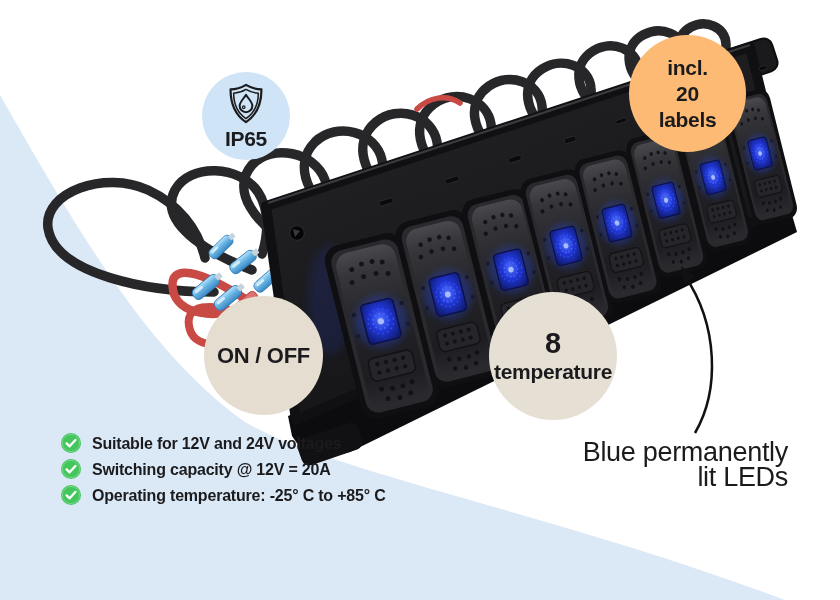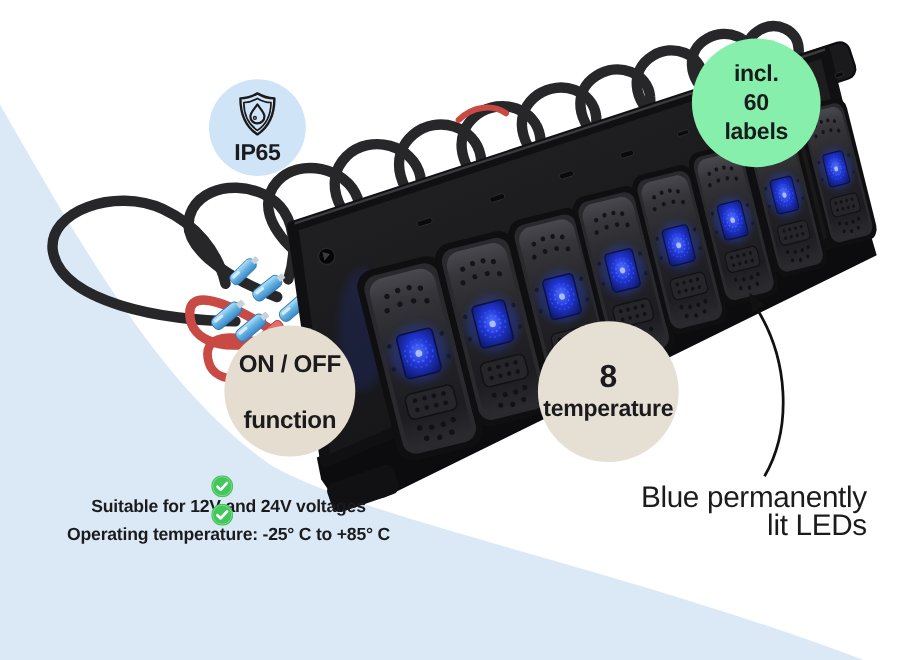--- a/index.html
+++ b/index.html
@@ -6,32 +6,32 @@
   body{
     width:840px;height:600px;position:relative;overflow:hidden;background:#ffffff;
     font-family:"Liberation Sans", sans-serif;color:#1b1b1d;
   }
   #scene{position:absolute;left:0;top:0;z-index:0;}
   .badge{
     position:absolute;border-radius:50%;display:flex;flex-direction:column;
     align-items:center;justify-content:center;text-align:center;
     font-weight:bold;color:#1b1b1d;z-index:2;letter-spacing:-0.3px;
   }
-  #badge-ip65{left:190px;top:72px;width:88px;height:88px;background:#cfe4f6;text-align:right;}
+  #badge-ip65{left:202px;top:72px;width:88px;height:88px;background:#cfe4f6;text-align:right;}
   #badge-ip65 .lbl{font-size:21px;margin-top:1px;}
-  #badge-labels{left:629px;top:35px;width:117px;height:117px;background:#86efac;font-size:21px;line-height:26px;}
+  #badge-labels{left:629px;top:35px;width:117px;height:117px;background:#fdba74;font-size:21px;line-height:26px;}
   #badge-onoff{left:204px;top:296px;width:119px;height:119px;background:#e4ddd0;font-size:22px;line-height:27px;gap:24px;}
   #badge-switches{left:489px;top:292px;width:128px;height:128px;background:#e6e0d4;font-size:21px;line-height:25px;}
   #badge-switches .big{font-size:29px;line-height:31px;}
   #annotation{
     position:absolute;left:562px;top:440px;width:226px;text-align:right;
     font-weight:normal;font-size:27px;line-height:25px;z-index:2;letter-spacing:-0.3px;
   }
   #features{position:absolute;left:61px;top:432px;display:flex;flex-direction:column;gap:5px;z-index:2;}
-  .feature-row{display:flex;align-items:center;height:21px;flex-direction:column;}
+  .feature-row{display:flex;align-items:flex-end;height:21px;}
   .check{width:20px;height:20px;margin-right:11px;flex:0 0 auto;}
   .feature-text{font-weight:bold;font-size:16px;letter-spacing:-0.2px;white-space:nowrap;color:#1b1b1d;}
 </style>
 </head>
 <body>
 
 <svg id="scene" width="840" height="600" viewBox="0 0 840 600">
   <defs>
     <linearGradient id="panelGrad" x1="0" y1="0" x2="0.6" y2="1">
       <stop offset="0" stop-color="#26262a"></stop>
@@ -204,27 +204,26 @@
     <path d="M22 3 C27 6, 33 8, 39 8 C39 22, 34 36, 22 44 C10 36, 5 22, 5 8 C11 8, 17 6, 22 3 Z" stroke-width="2.4"></path>
     <path d="M22 8 C26 10.4, 31 12, 35.6 12.1 C35.5 23, 31.6 33.6, 22 40 C12.4 33.6, 8.5 23, 8.4 12.1 C13 12, 18 10.4, 22 8 Z" stroke-width="1.7"></path>
     <path d="M22 14 C25 18.5, 29 22, 29 26 A7 7 0 1 1 15 26 C15 22, 19 18.5, 22 14 Z" stroke-width="2.2"></path>
     <circle cx="19.5" cy="27.5" r="1.4" stroke-width="1.3"></circle>
   </svg>
   <span class="lbl">IP65</span>
 </div>
 
 <div class="badge" id="badge-labels">
   <span>incl.</span>
-  <span>60</span>
+  <span>20</span>
   <span>labels</span>
 </div>
 
 <div class="badge" id="badge-onoff">
   <span>ON / OFF</span>
-  <span>function</span>
 </div>
 
 <div class="badge" id="badge-switches">
   <span class="big">8</span>
   <span>temperature</span>
 </div>
 
 <div id="annotation">
   <div>Blue permanently</div>
   <div>lit LEDs</div>
@@ -238,15 +237,23 @@
       <path d="M5.6 10.4 L8.6 13.3 L14.4 7" fill="none" stroke="#ffffff" stroke-width="2.4" stroke-linecap="round" stroke-linejoin="round"></path>
     </svg>
     <span class="feature-text">Suitable for 12V and 24V voltages</span>
   </div>
   <div class="feature-row">
     <svg class="check" viewBox="0 0 20 20">
       <circle cx="10" cy="10" r="10" fill="#43c65c"></circle>
       <circle cx="10" cy="10" r="8.6" fill="none" stroke="#ffffff" stroke-width="0.8" opacity="0.35"></circle>
       <path d="M5.6 10.4 L8.6 13.3 L14.4 7" fill="none" stroke="#ffffff" stroke-width="2.4" stroke-linecap="round" stroke-linejoin="round"></path>
     </svg>
+    <span class="feature-text">Switching capacity @ 12V = 20A</span>
+  </div>
+  <div class="feature-row">
+    <svg class="check" viewBox="0 0 20 20">
+      <circle cx="10" cy="10" r="10" fill="#43c65c"></circle>
+      <circle cx="10" cy="10" r="8.6" fill="none" stroke="#ffffff" stroke-width="0.8" opacity="0.35"></circle>
+      <path d="M5.6 10.4 L8.6 13.3 L14.4 7" fill="none" stroke="#ffffff" stroke-width="2.4" stroke-linecap="round" stroke-linejoin="round"></path>
+    </svg>
     <span class="feature-text">Operating temperature: -25° C to +85° C</span>
   </div>
 </div>
 
 </body></html>

